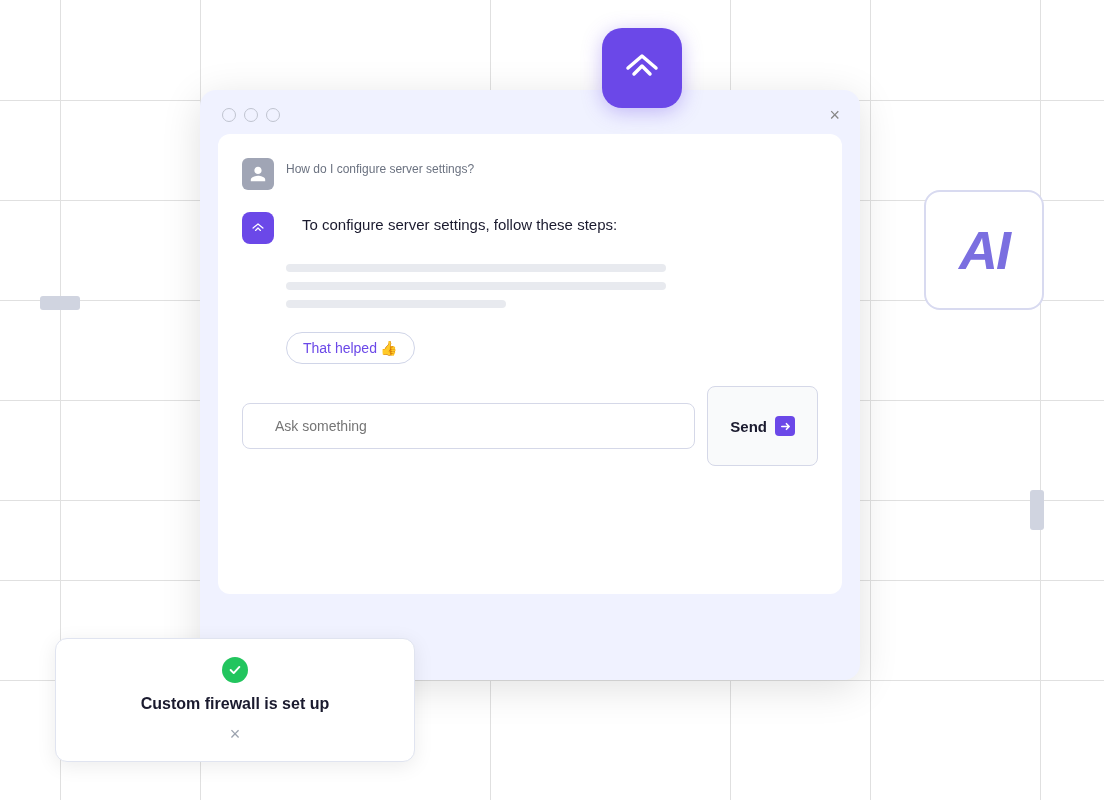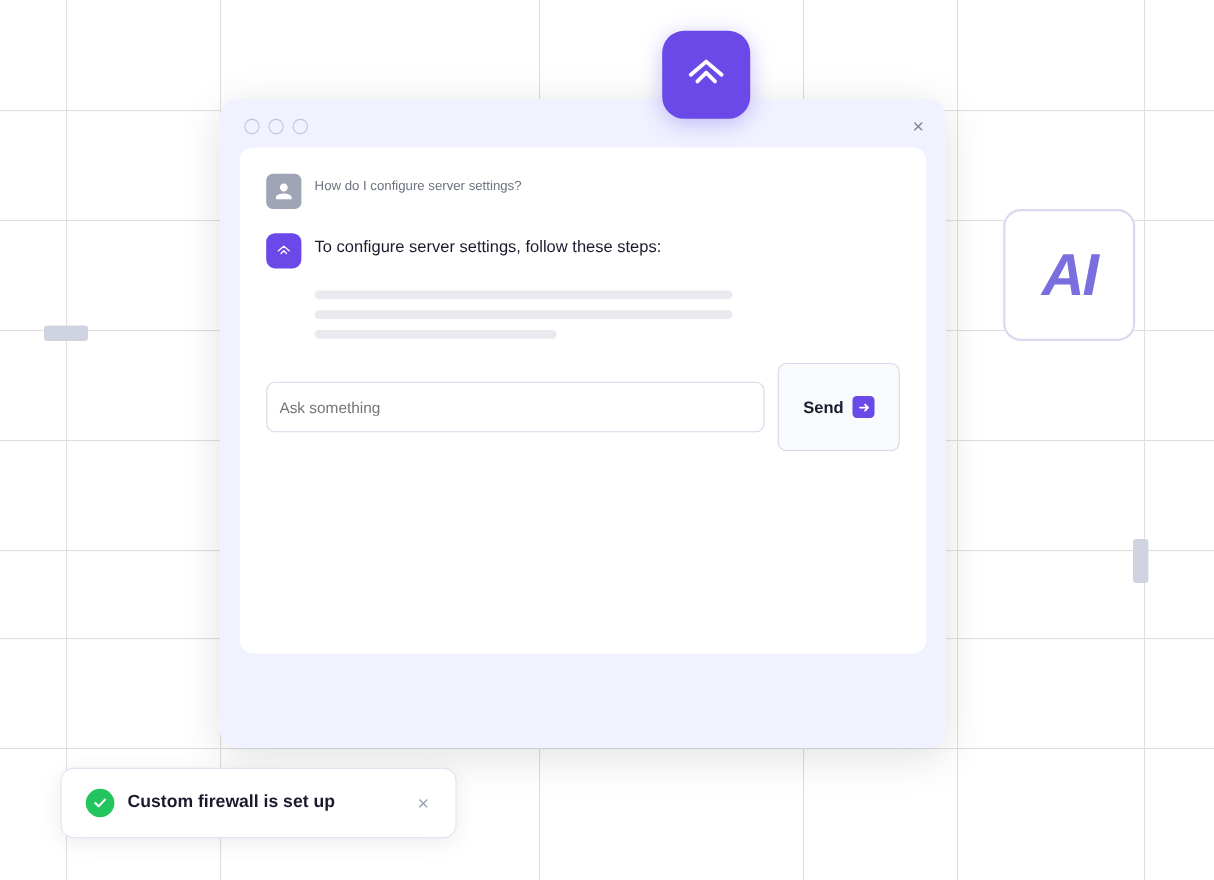--- a/index.html
+++ b/index.html
@@ -124,21 +124,21 @@
       font-size: 12px;
       color: #6b7280;
       padding-top: 4px;
       font-weight: 400;
     }
 
     
     .bot-message {
       display: flex;
       align-items: flex-start;
-      gap: 12px;
+      gap: 28px;
       margin-bottom: 20px;
     }
 
     .bot-avatar {
       width: 32px;
       height: 32px;
       background: #6b48e8;
       border-radius: 8px;
       display: flex;
       align-items: center;
@@ -195,21 +195,21 @@
       display: flex;
       gap: 12px;
       margin-top: 22px;
       align-items: center;
     }
 
     .ask-input {
       flex: 1;
       border: 1.5px solid #d5d8e8;
       border-radius: 8px;
-      padding: 14px 11px;
+      padding: 14px 32px;
       font-size: 14px;
       color: #9ca3af;
       background: #fff;
       outline: none;
     }
 
     .send-btn {
       background: #f9fafb;
       border: 1.5px solid #d5d8e8;
       border-radius: 8px;
@@ -258,21 +258,21 @@
 
     .app-icon svg {
       width: 44px;
       height: 44px;
     }
 
     
     .ai-box {
       position: absolute;
       top: 190px;
-      right: 72px;
+      right: 60px;
       width: 120px;
       height: 120px;
       background: #ffffff;
       border: 2px solid #d8daf0;
       border-radius: 16px;
       display: flex;
       align-items: center;
       justify-content: center;
       z-index: 10;
     }
@@ -294,20 +294,21 @@
       background: #ffffff;
       border: 1.5px solid #e0e4f0;
       border-radius: 12px;
       padding: 18px 22px;
       display: flex;
       align-items: center;
       gap: 12px;
       z-index: 30;
       box-shadow: 0 4px 20px rgba(0,0,0,0.08);
       min-width: 360px;
+      flex-direction: column;
     }
 
     .toast-icon {
       width: 26px;
       height: 26px;
       background: #22c55e;
       border-radius: 50%;
       display: flex;
       align-items: center;
       justify-content: center;
@@ -405,20 +406,21 @@
     </div>
 
     
     <div class="loading-lines">
       <div class="loading-line" style="width: 380px;"></div>
       <div class="loading-line" style="width: 380px;"></div>
       <div class="loading-line" style="width: 220px;"></div>
     </div>
 
     
+    <button class="helped-btn">That helped 👍</button>
 
     
     <div class="input-area">
       <input class="ask-input" type="text" placeholder="Ask something" style="">
       <button class="send-btn">
         <span>Send</span>
         <span class="send-arrow">
           <svg viewBox="0 0 12 12" xmlns="http://www.w3.org/2000/svg">
             <path d="M2 6h8M7 3l3 3-3 3" stroke="#fff" stroke-width="1.8" stroke-linecap="round" stroke-linejoin="round" fill="none"></path>
           </svg>

